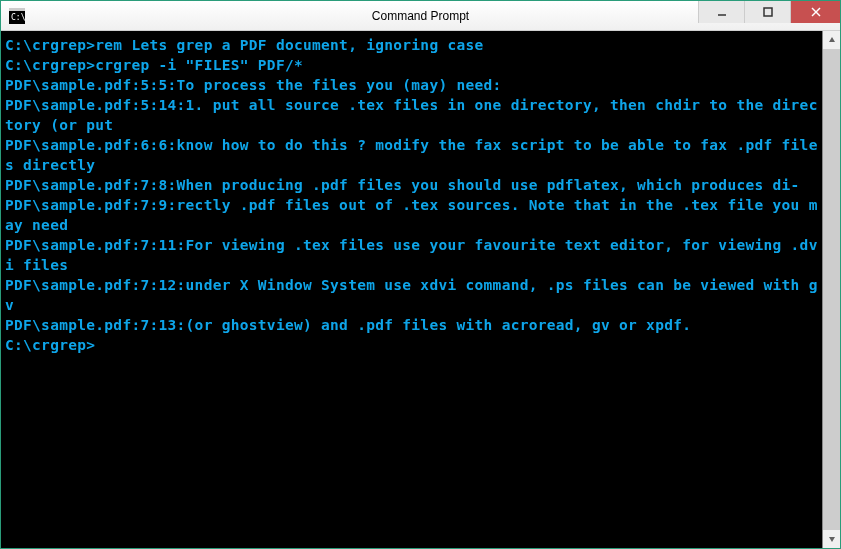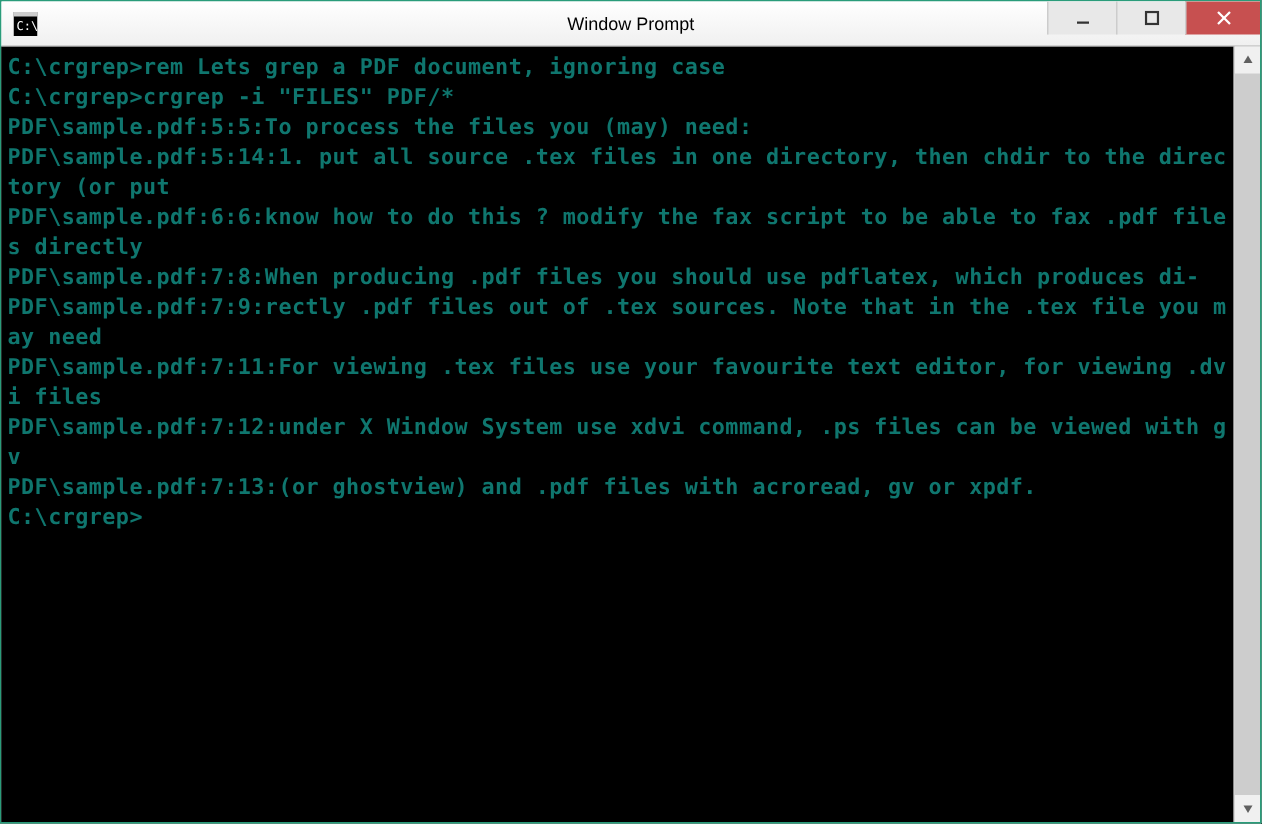--- a/index.html
+++ b/index.html
@@ -82,21 +82,21 @@
     }
     .terminal-wrapper {
       flex: 1;
       background: #000;
       display: flex;
       padding: 0;
     }
     .terminal {
       flex: 1;
       background: #000;
-      color: #0f766e;
+      color: #0ea5e9;
       font-family: "Consolas", "Lucida Console", monospace;
       font-size: 14.5px;
       line-height: 20px;
       padding: 4px 2px 4px 4px;
       white-space: pre-wrap;
       word-break: break-all;
       overflow: hidden;
       font-weight: bold;
       letter-spacing: 0.3px;
     }
@@ -148,21 +148,21 @@
 
 <div class="window">
   <div class="titlebar">
     <span class="titlebar-icon">
       <svg viewBox="0 0 16 16">
         <rect x="0" y="0" width="16" height="16" fill="#000"></rect>
         <rect x="0" y="0" width="16" height="3" fill="#ccc"></rect>
         <text x="2" y="12" font-size="8" fill="#fff" font-family="monospace">C:\</text>
       </svg>
     </span>
-    <span class="titlebar-title">Window Prompt</span>
+    <span class="titlebar-title">Command Prompt</span>
     <div class="titlebar-controls">
       <div class="titlebar-btn">
         <svg viewBox="0 0 10 10">
             <line x1="1" y1="8" x2="9" y2="8" stroke="#333" stroke-width="1.5"></line>
           </svg>
       </div>
       <div class="titlebar-btn">
         <svg viewBox="0 0 10 10">
             <rect x="1" y="1" width="8" height="8" fill="none" stroke="#333" stroke-width="1.5"></rect>
           </svg>

